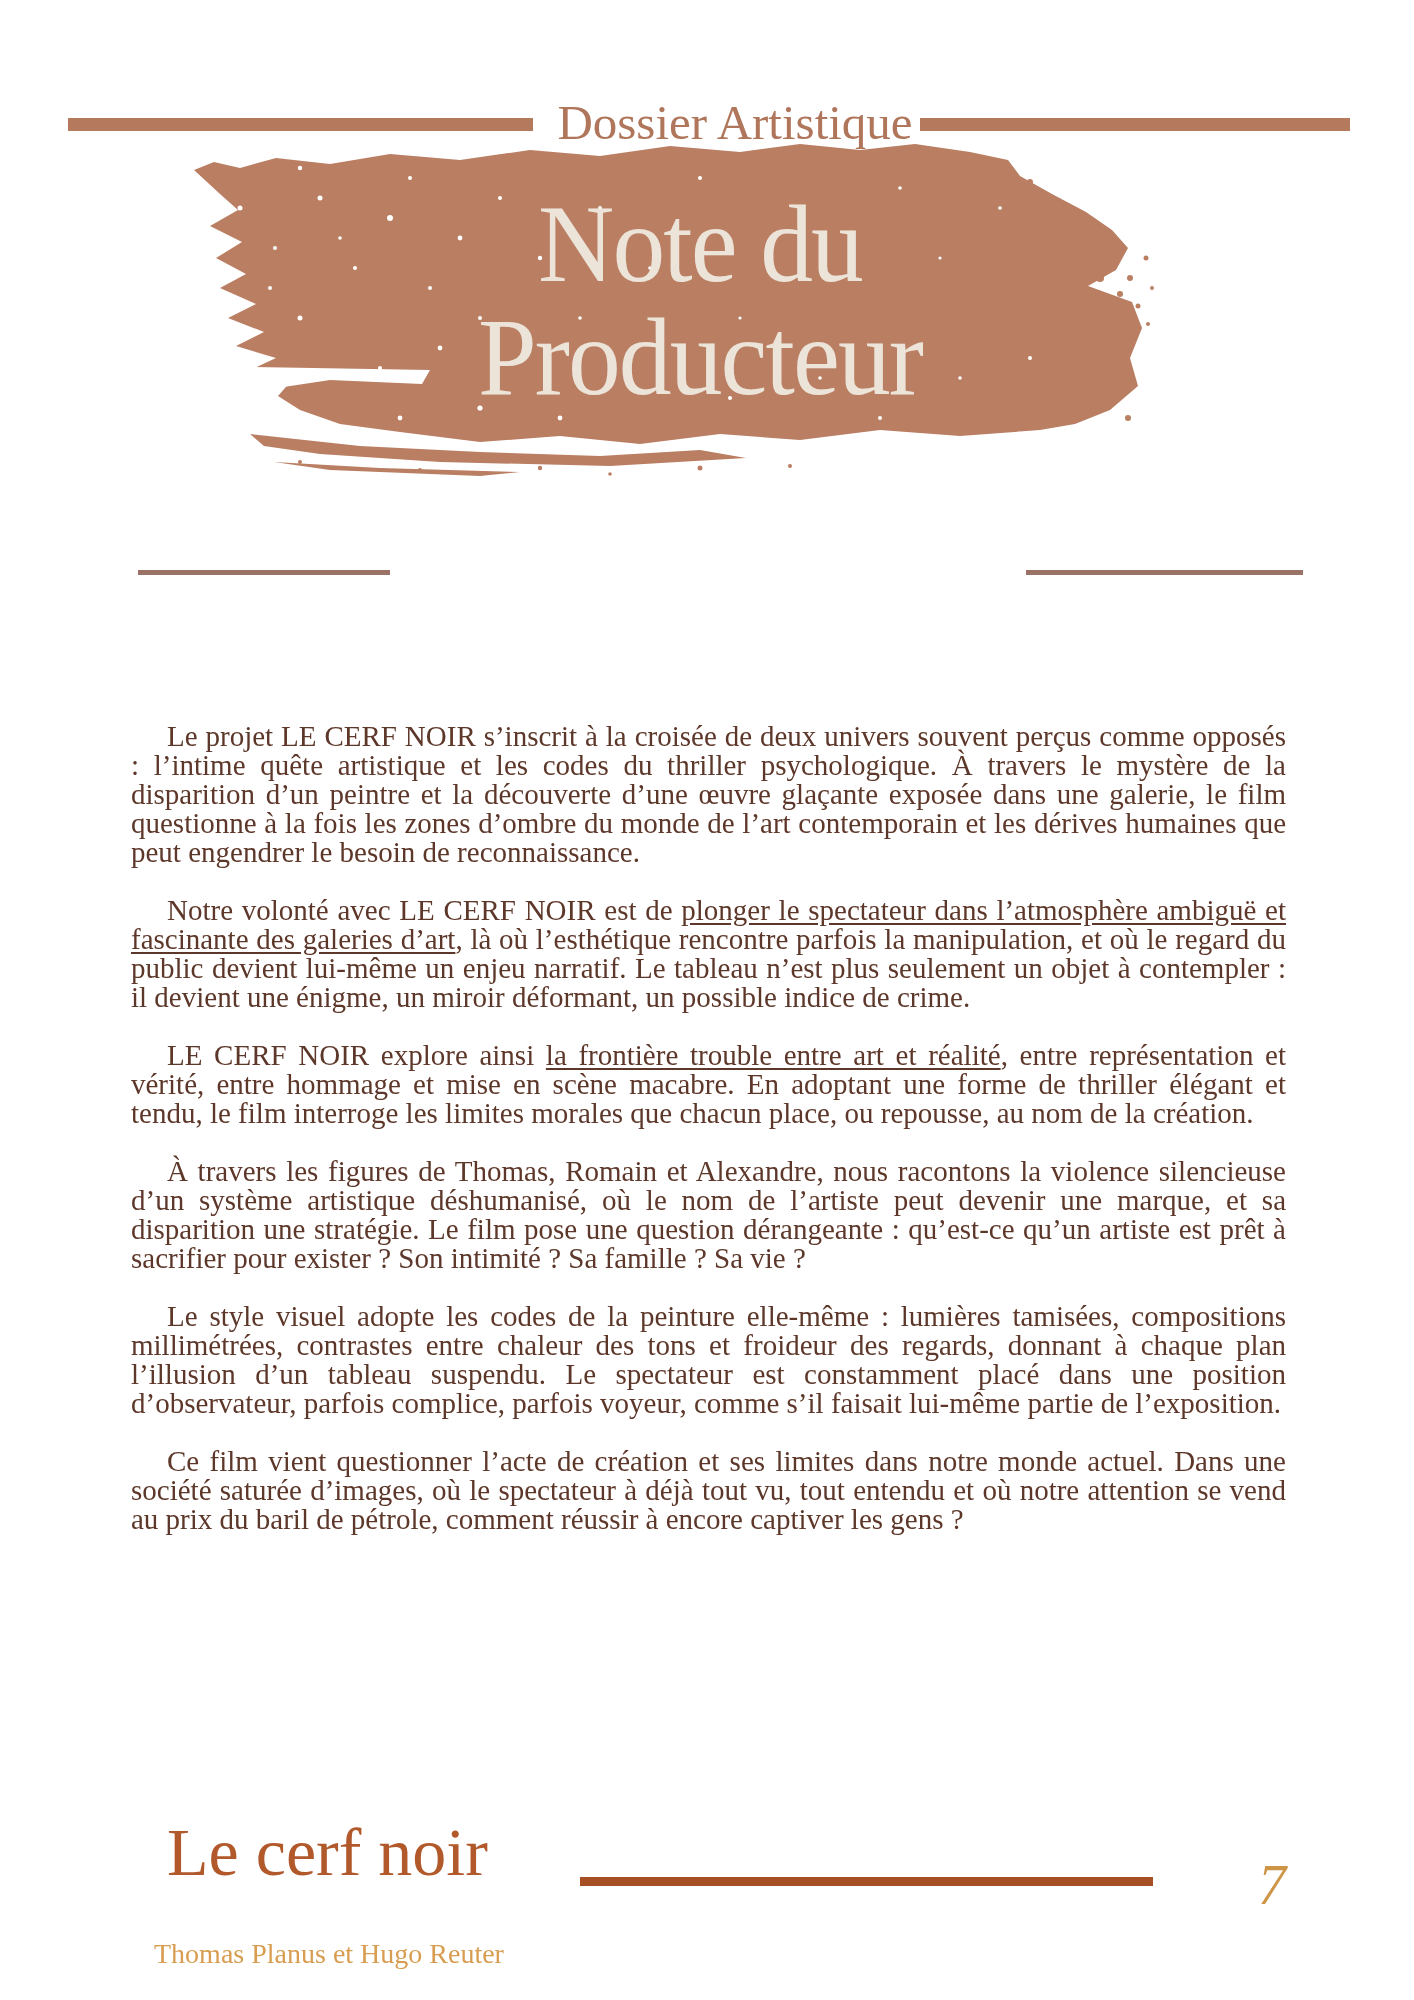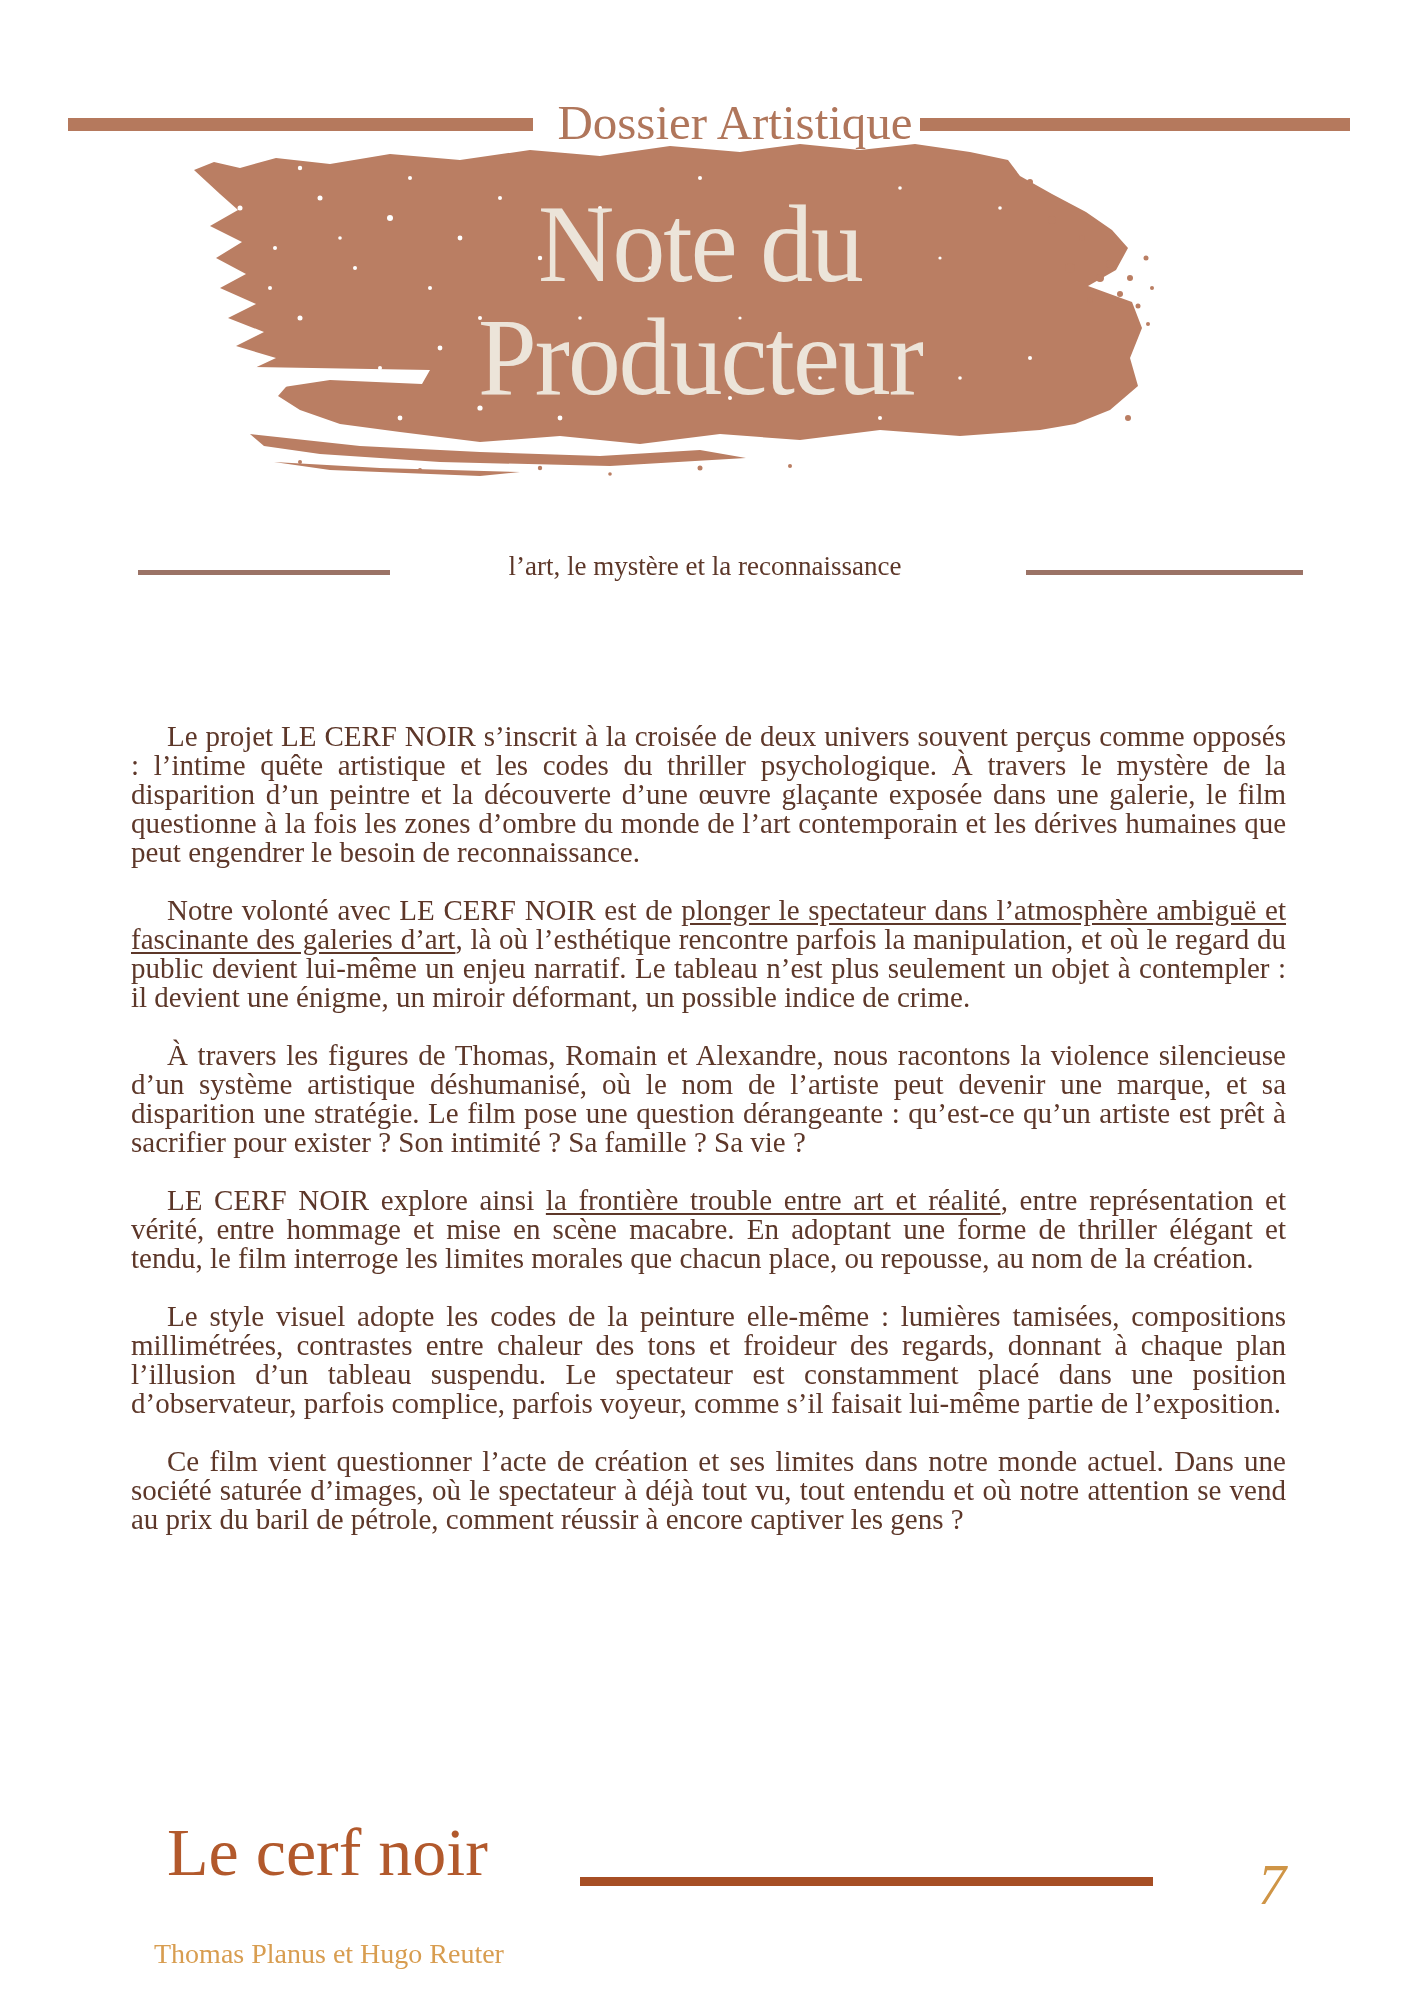--- a/index.html
+++ b/index.html
@@ -160,28 +160,27 @@
           <circle cx="120" cy="50" r="2.2"></circle>
       </g>
     </svg>
     <div class="banner-text">
       <div>Note du</div>
       <div>Producteur</div>
     </div>
   </div>
 
   <span class="sline sline-left"></span>
-  <div class="subtitle">l’art, le mystère et la reconnaissance</div>
   <span class="sline sline-right"></span>
 
   <main class="body-text" id="body-paragraphs">
       <p class="para"><span>Le projet LE CERF NOIR s’inscrit à la croisée de deux univers souvent perçus comme opposés : l’intime quête artistique et les codes du thriller psychologique. À travers le mystère de la disparition d’un peintre et la découverte d’une œuvre glaçante exposée dans une galerie, le film questionne à la fois les zones d’ombre du monde de l’art contemporain et les dérives humaines que peut engendrer le besoin de reconnaissance.</span></p>
       <p class="para"><span>Notre volonté avec LE CERF NOIR est de </span><span class="u">plonger le spectateur dans l’atmosphère ambiguë et fascinante des galeries d’art</span><span>, là où l’esthétique rencontre parfois la manipulation, et où le regard du public devient lui-même un enjeu narratif. Le tableau n’est plus seulement un objet à contempler : il devient une énigme, un miroir déformant, un possible indice de crime.</span></p>
+      <p class="para"><span>LE CERF NOIR explore ainsi </span><span class="u">la frontière trouble entre art et réalité</span><span>, entre représentation et vérité, entre hommage et mise en scène macabre. En adoptant une forme de thriller élégant et tendu, le film interroge les limites morales que chacun place, ou repousse, au nom de la création.</span></p>
       <p class="para"><span>À travers les figures de Thomas, Romain et Alexandre, nous racontons la violence silencieuse d’un système artistique déshumanisé, où le nom de l’artiste peut devenir une marque, et sa disparition une stratégie. Le film pose une question dérangeante : qu’est-ce qu’un artiste est prêt à sacrifier pour exister ? Son intimité ? Sa famille ? Sa vie ?</span></p>
-      <p class="para"><span>LE CERF NOIR explore ainsi </span><span class="u">la frontière trouble entre art et réalité</span><span>, entre représentation et vérité, entre hommage et mise en scène macabre. En adoptant une forme de thriller élégant et tendu, le film interroge les limites morales que chacun place, ou repousse, au nom de la création.</span></p>
       <p class="para"><span>Le style visuel adopte les codes de la peinture elle-même : lumières tamisées, compositions millimétrées, contrastes entre chaleur des tons et froideur des regards, donnant à chaque plan l’illusion d’un tableau suspendu. Le spectateur est constamment placé dans une position d’observateur, parfois complice, parfois voyeur, comme s’il faisait lui-même partie de l’exposition.</span></p>
       <p class="para"><span>Ce film vient questionner l’acte de création et ses limites dans notre monde actuel. Dans une société saturée d’images, où le spectateur à déjà tout vu, tout entendu et où notre attention se vend au prix du baril de pétrole, comment réussir à encore captiver les gens ?</span></p>
     </main>
 
   <div class="f-title">Le cerf noir</div>
   <div class="f-authors">Thomas Planus et Hugo Reuter</div>
   <span class="fline"></span>
   <div class="f-page">7</div>
 
 </div>

